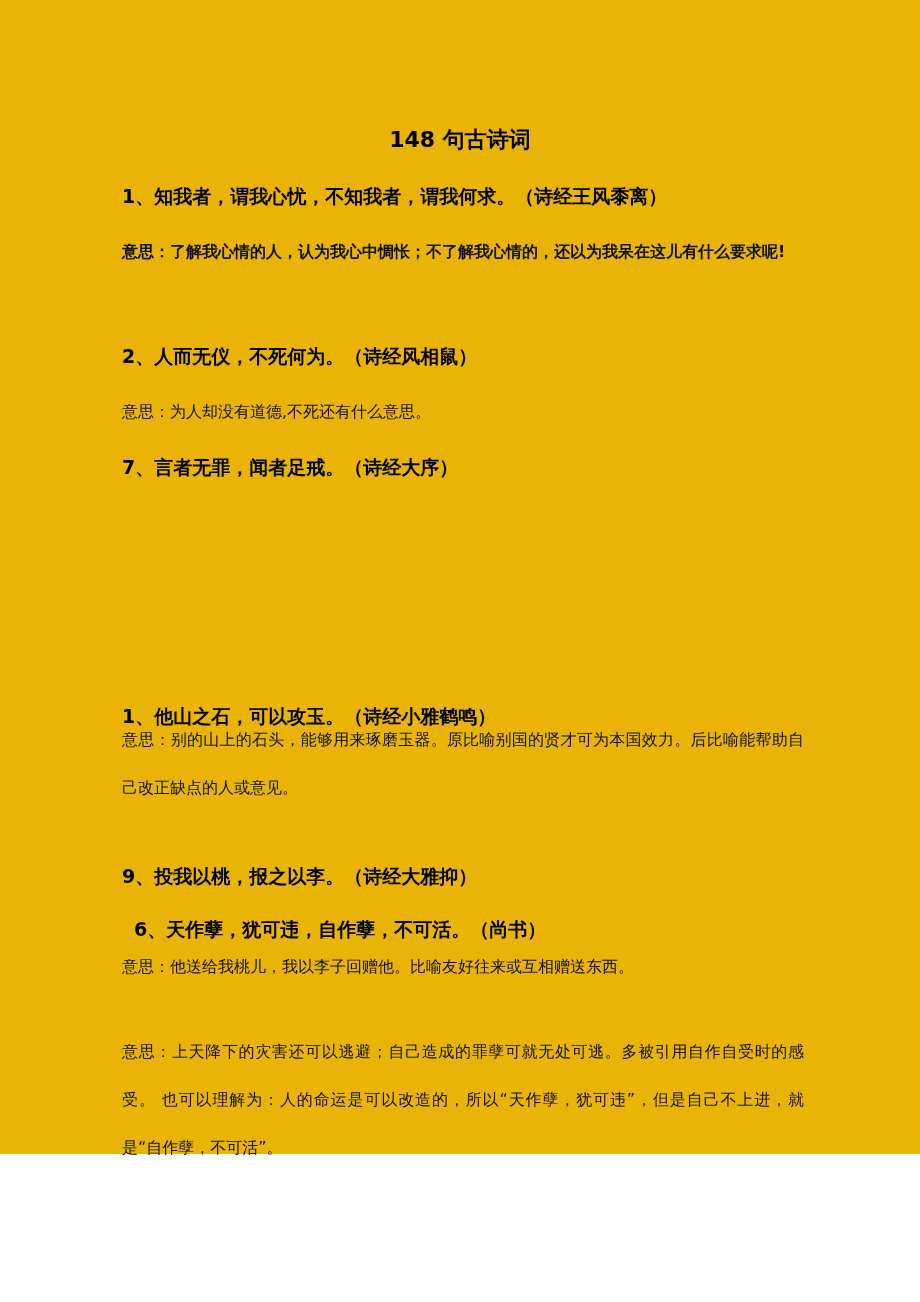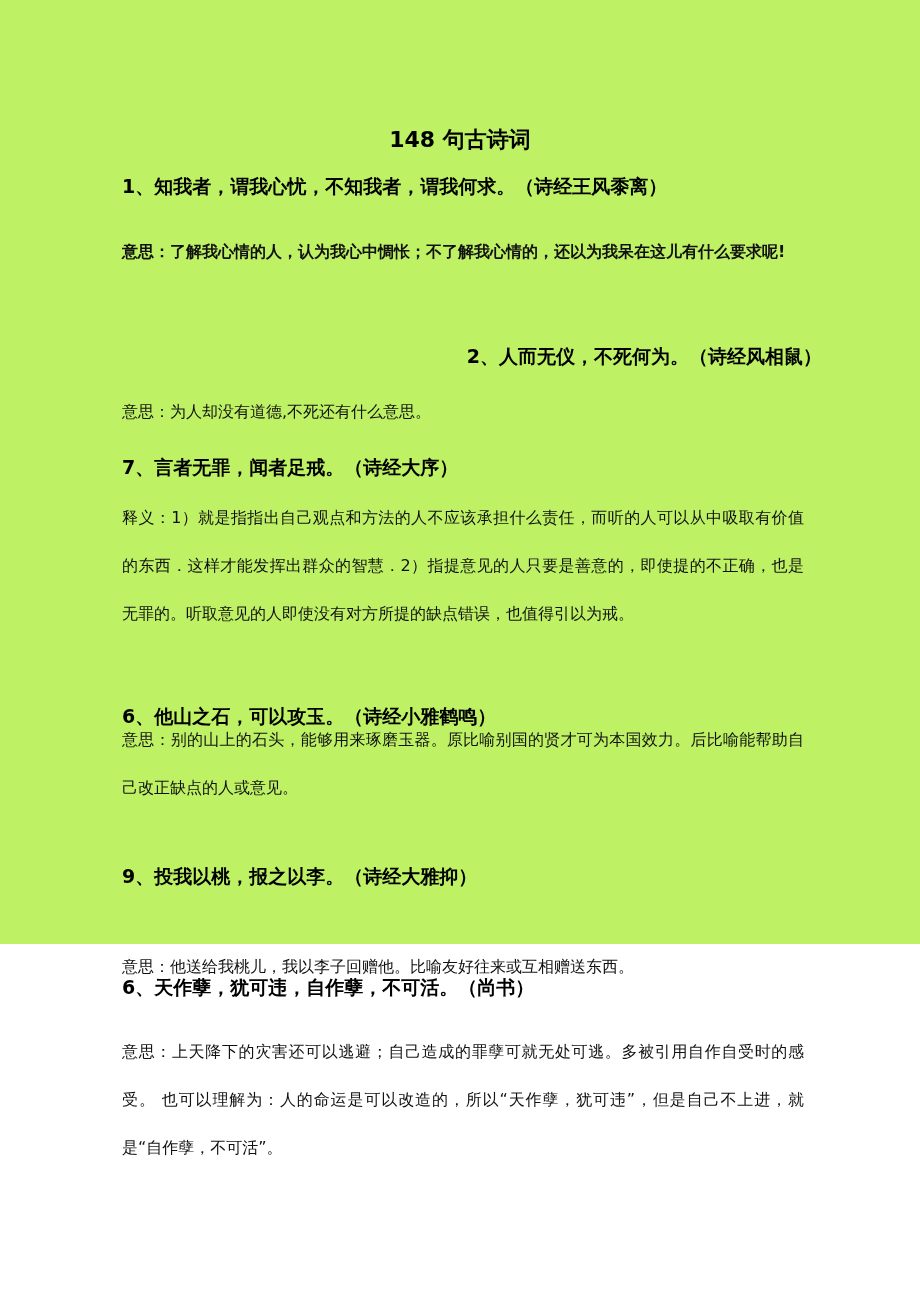--- a/index.html
+++ b/index.html
@@ -13,22 +13,22 @@
       position: relative;
       overflow: hidden;
       font-family: "DejaVu Sans", "Liberation Sans", sans-serif;
       color: #000000;
     }
     .page {
       position: absolute;
       left: 0;
       top: 0;
       width: 920px;
-      height: 944px;
-      background: #bef264;
+      height: 1154px;
+      background: #eab308;
     }
     .title {
       position: absolute;
       left: 0;
       width: 920px;
       top: 124px;
       text-align: center;
       font-size: 22px;
       font-weight: bold;
       line-height: 32px;
@@ -54,31 +54,30 @@
       text-justify: inter-character;
     }
   </style>
 </head>
 <body>
 
 <div class="page">
 
   <div class="title">148 句古诗词</div>
 
-  <div class="heading" style="top:172px;">1、知我者，谓我心忧，不知我者，谓我何求。（诗经王风黍离）</div>
+  <div class="heading" style="top:182px;">1、知我者，谓我心忧，不知我者，谓我何求。（诗经王风黍离）</div>
   <div class="para" style="top:228px;font-weight:bold;">意思：了解我心情的人，认为我心中惆怅；不了解我心情的，还以为我呆在这儿有什么要求呢!</div>
 
-  <div class="heading" style="top:342px;text-align:right;">2、人而无仪，不死何为。（诗经风相鼠）</div>
+  <div class="heading" style="top:342px;">2、人而无仪，不死何为。（诗经风相鼠）</div>
   <div class="para" style="top:388px;">意思：为人却没有道德,不死还有什么意思。</div>
 
   <div class="heading" style="top:453px;">7、言者无罪，闻者足戒。（诗经大序）</div>
-  <div class="para" style="top:494px;">释义：1）就是指指出自己观点和方法的人不应该承担什么责任，而听的人可以从中吸取有价值的东西．这样才能发挥出群众的智慧．2）指提意见的人只要是善意的，即使提的不正确，也是无罪的。听取意见的人即使没有对方所提的缺点错误，也值得引以为戒。</div>
 
-  <div class="heading" style="top:702px;">6、他山之石，可以攻玉。（诗经小雅鹤鸣）</div>
+  <div class="heading" style="top:702px;">1、他山之石，可以攻玉。（诗经小雅鹤鸣）</div>
   <div class="para" style="top:716px;">意思：别的山上的石头，能够用来琢磨玉器。原比喻别国的贤才可为本国效力。后比喻能帮助自己改正缺点的人或意见。</div>
 
   <div class="heading" style="top:862px;">9、投我以桃，报之以李。（诗经大雅抑）</div>
   <div class="para" style="top:943px;">意思：他送给我桃儿，我以李子回赠他。比喻友好往来或互相赠送东西。</div>
 
-  <div class="heading" style="top:973px;">6、天作孽，犹可违，自作孽，不可活。（尚书）</div>
+  <div class="heading" style="top:915px;margin-left:12px;">6、天作孽，犹可违，自作孽，不可活。（尚书）</div>
   <div class="para" style="top:1028px;">意思：上天降下的灾害还可以逃避；自己造成的罪孽可就无处可逃。多被引用自作自受时的感受。 也可以理解为：人的命运是可以改造的，所以“天作孽，犹可违”，但是自己不上进，就是“自作孽，不可活”。</div>
 
 </div>
 
 </body></html>

